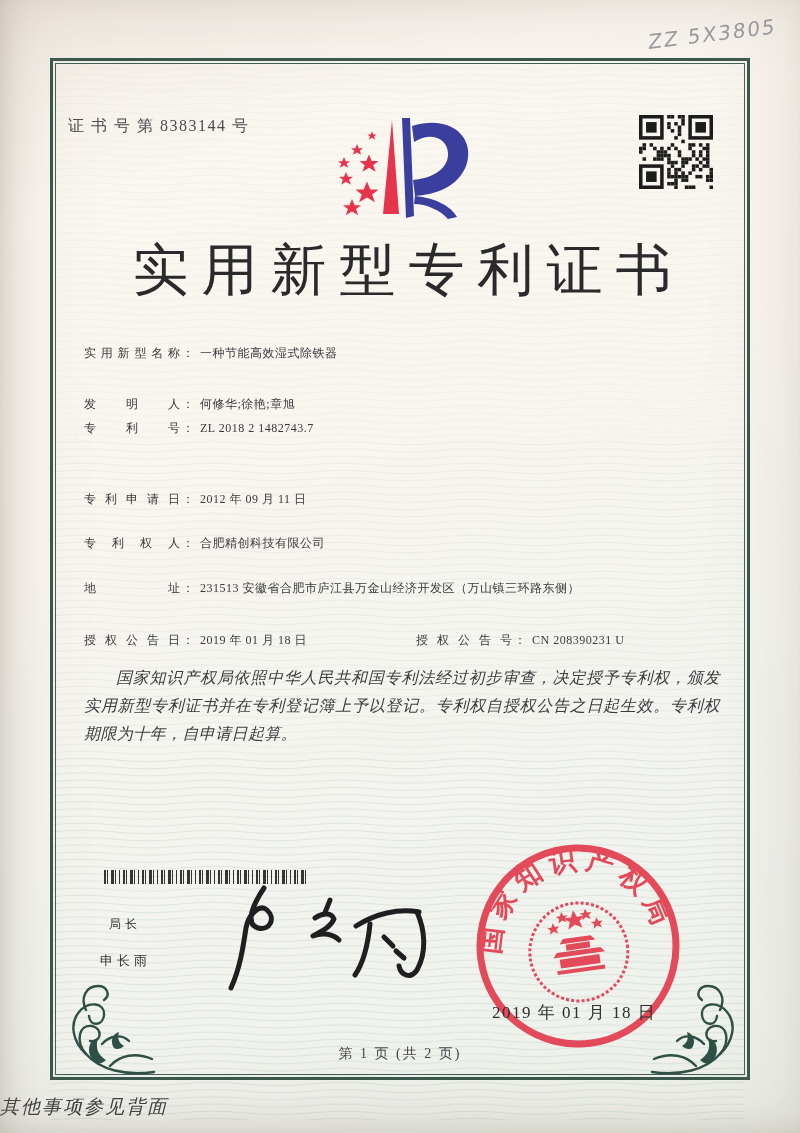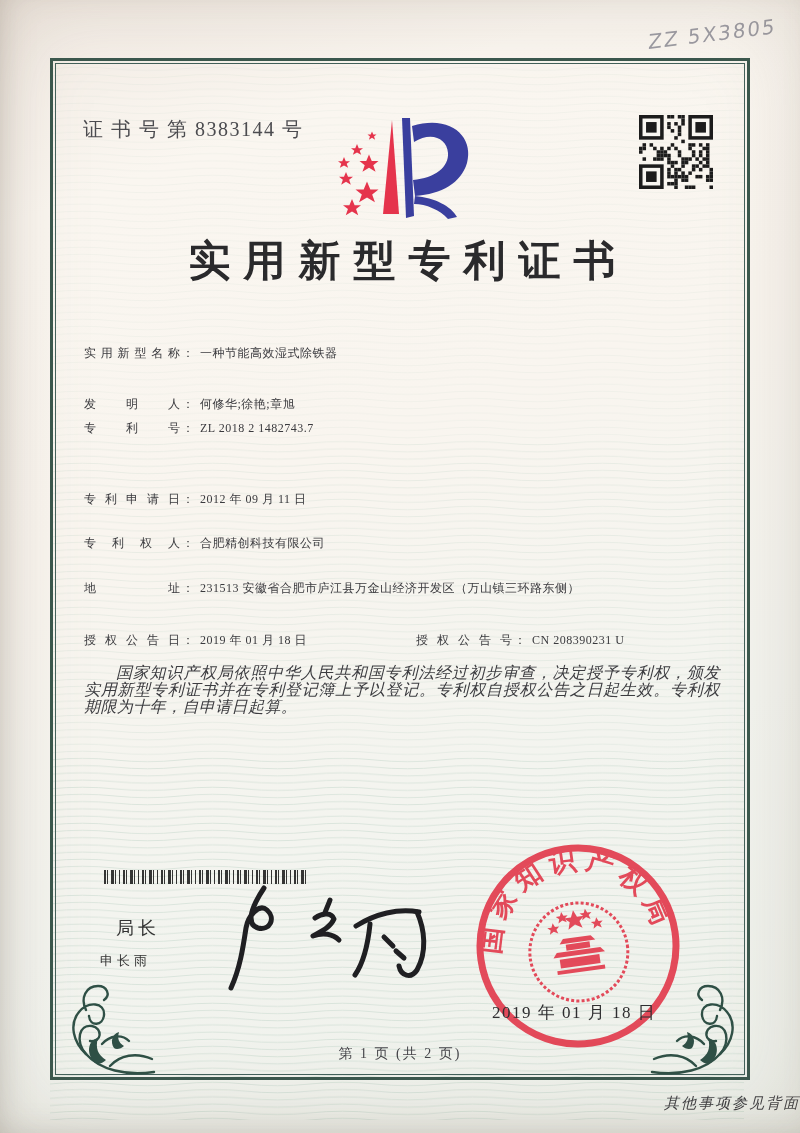--- a/index.html
+++ b/index.html
@@ -11,44 +11,44 @@
   .annotation{position:absolute;left:648px;top:22px;z-index:3;color:#84848f;opacity:.8;
     font-family:"DejaVu Sans",sans-serif;font-size:20px;letter-spacing:2px;
     transform:rotate(-7deg) skewX(-10deg);}
   .waves{position:absolute;left:50px;top:58px;z-index:0;}
   .frame{position:absolute;left:50px;top:58px;width:694px;height:1016px;z-index:1;
     border:3px solid #3a574d;}
   .frame::after{content:"";position:absolute;inset:2px;border:1px solid #42605a;}
   .corner{position:absolute;z-index:2;}
   .corner-left{left:52px;top:982px;}
   .corner-right{left:650px;top:982px;transform:scaleX(-1);}
-  .cert-no{position:absolute;left:83px;top:116px;z-index:3;font-size:20px;color:#4c4c50;letter-spacing:1.5px;}
+  .cert-no{position:absolute;left:68px;top:116px;z-index:3;font-size:16px;color:#4c4c50;letter-spacing:1.5px;}
   .logo{position:absolute;left:330px;top:112px;z-index:3;}
   .qr{position:absolute;left:639px;top:115px;z-index:3;}
   .title{position:absolute;left:4px;right:0;top:233px;z-index:3;margin:0;text-align:center;
-    font-size:42px;font-weight:700;color:#2a2a2c;letter-spacing:13px;text-indent:13px;}
+    font-size:56px;font-weight:400;color:#2a2a2c;letter-spacing:13px;text-indent:13px;}
   .row{position:absolute;left:84px;right:70px;z-index:3;display:flex;align-items:flex-start;
     font-size:12px;color:#3a3a3e;line-height:25px;}
   .flabel{display:inline-block;width:96px;flex:0 0 96px;text-align:justify;text-align-last:justify;text-justify:inter-character;}
   .colon{flex:0 0 auto;margin:0 6px 0 2px;}
   .fvalue{letter-spacing:.5px;}
   .fvalue.addr{width:478px;}
   .pair2{position:absolute;left:332px;top:0;display:flex;}
   .paras{position:absolute;left:84px;width:636px;top:664px;z-index:3;}
-  .paras p{margin:0;font-size:16px;line-height:17px;color:#3c3c40;text-align:justify;
+  .paras p{margin:0;font-size:16px;line-height:28px;color:#3c3c40;text-align:justify;
     text-indent:2em;font-style:italic;letter-spacing:.4px;}
   .barcode{position:absolute;left:104px;top:870px;width:202px;height:14px;z-index:3;opacity:.88;
     background:repeating-linear-gradient(90deg,#1b1b1b 0 2px,transparent 2px 3px,#1b1b1b 3px 4px,transparent 4px 7px,#1b1b1b 7px 10px,transparent 10px 11px,#1b1b1b 11px 12px,transparent 12px 15px,#1b1b1b 15px 16px,transparent 16px 19px);}
-  .director-title{position:absolute;left:116px;top:916px;z-index:3;font-size:18px;color:#333;letter-spacing:4px;}
+  .director-title{position:absolute;left:109px;top:916px;z-index:3;font-size:12px;color:#333;letter-spacing:4px;}
   .director-name{position:absolute;left:100px;top:952px;z-index:3;font-size:13px;color:#333;letter-spacing:4px;}
   .signature{position:absolute;left:212px;top:876px;z-index:4;}
   .seal{position:absolute;left:468px;top:836px;z-index:4;opacity:.92;}
   .seal-date{position:absolute;left:492px;top:1001px;z-index:5;font-size:17px;color:#2e2e30;letter-spacing:1.5px;}
   .page-info{position:absolute;left:0;right:0;top:1045px;z-index:3;text-align:center;font-size:14px;color:#45454a;letter-spacing:2px;}
-  .back-note{position:absolute;left:0;right:0;top:1094px;z-index:3;text-align:right;font-size:15px;color:#3c3c40;
+  .back-note{position:absolute;left:0;right:0;top:1094px;z-index:3;text-align:left;font-size:19px;color:#3c3c40;
     font-style:italic;letter-spacing:2px;font-family:Liberation Serif, serif;}
 </style>
 </head>
 <body>
 
 <div class="photo">
 
   <div class="annotation">ZZ 5X3805</div>
 
   <svg class="waves" width="694" height="1062" viewBox="0 0 694 1062" preserveAspectRatio="none">

